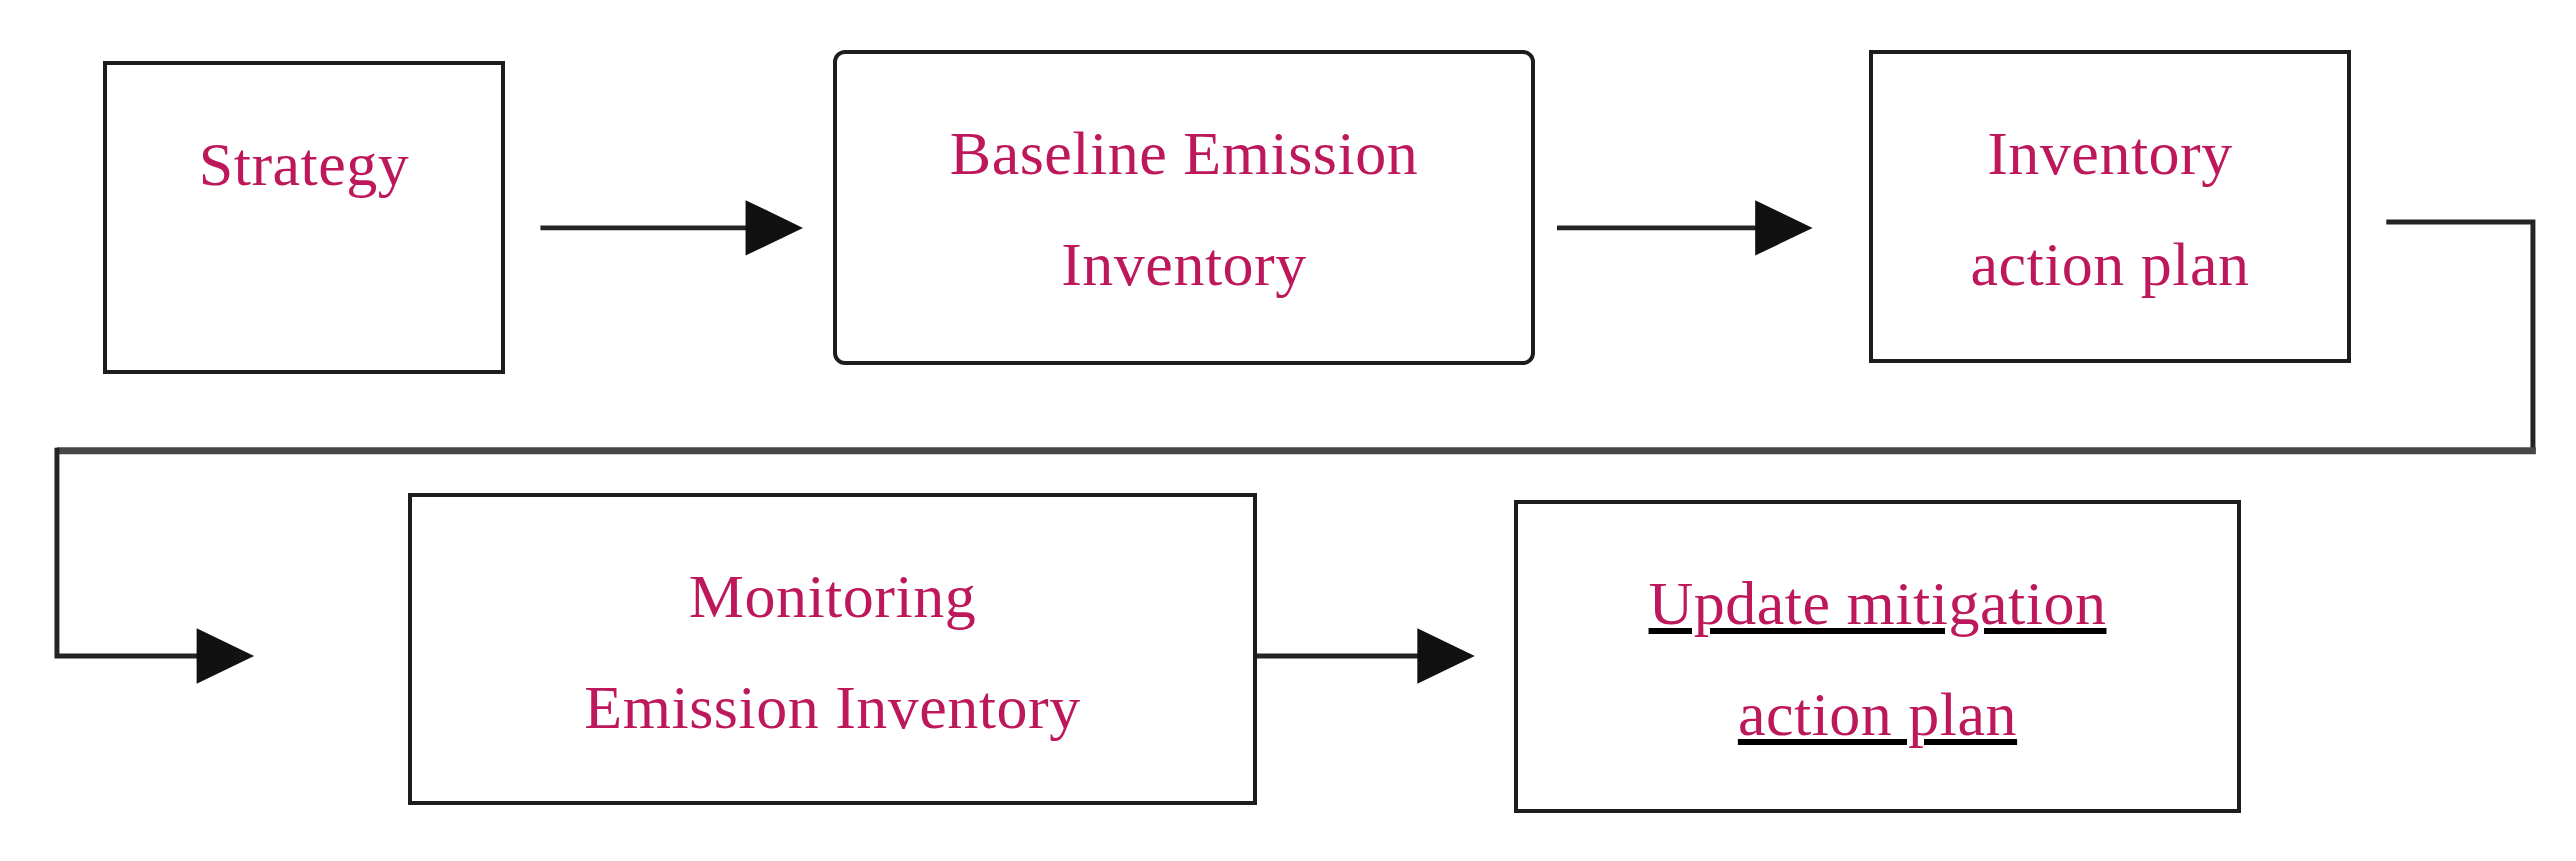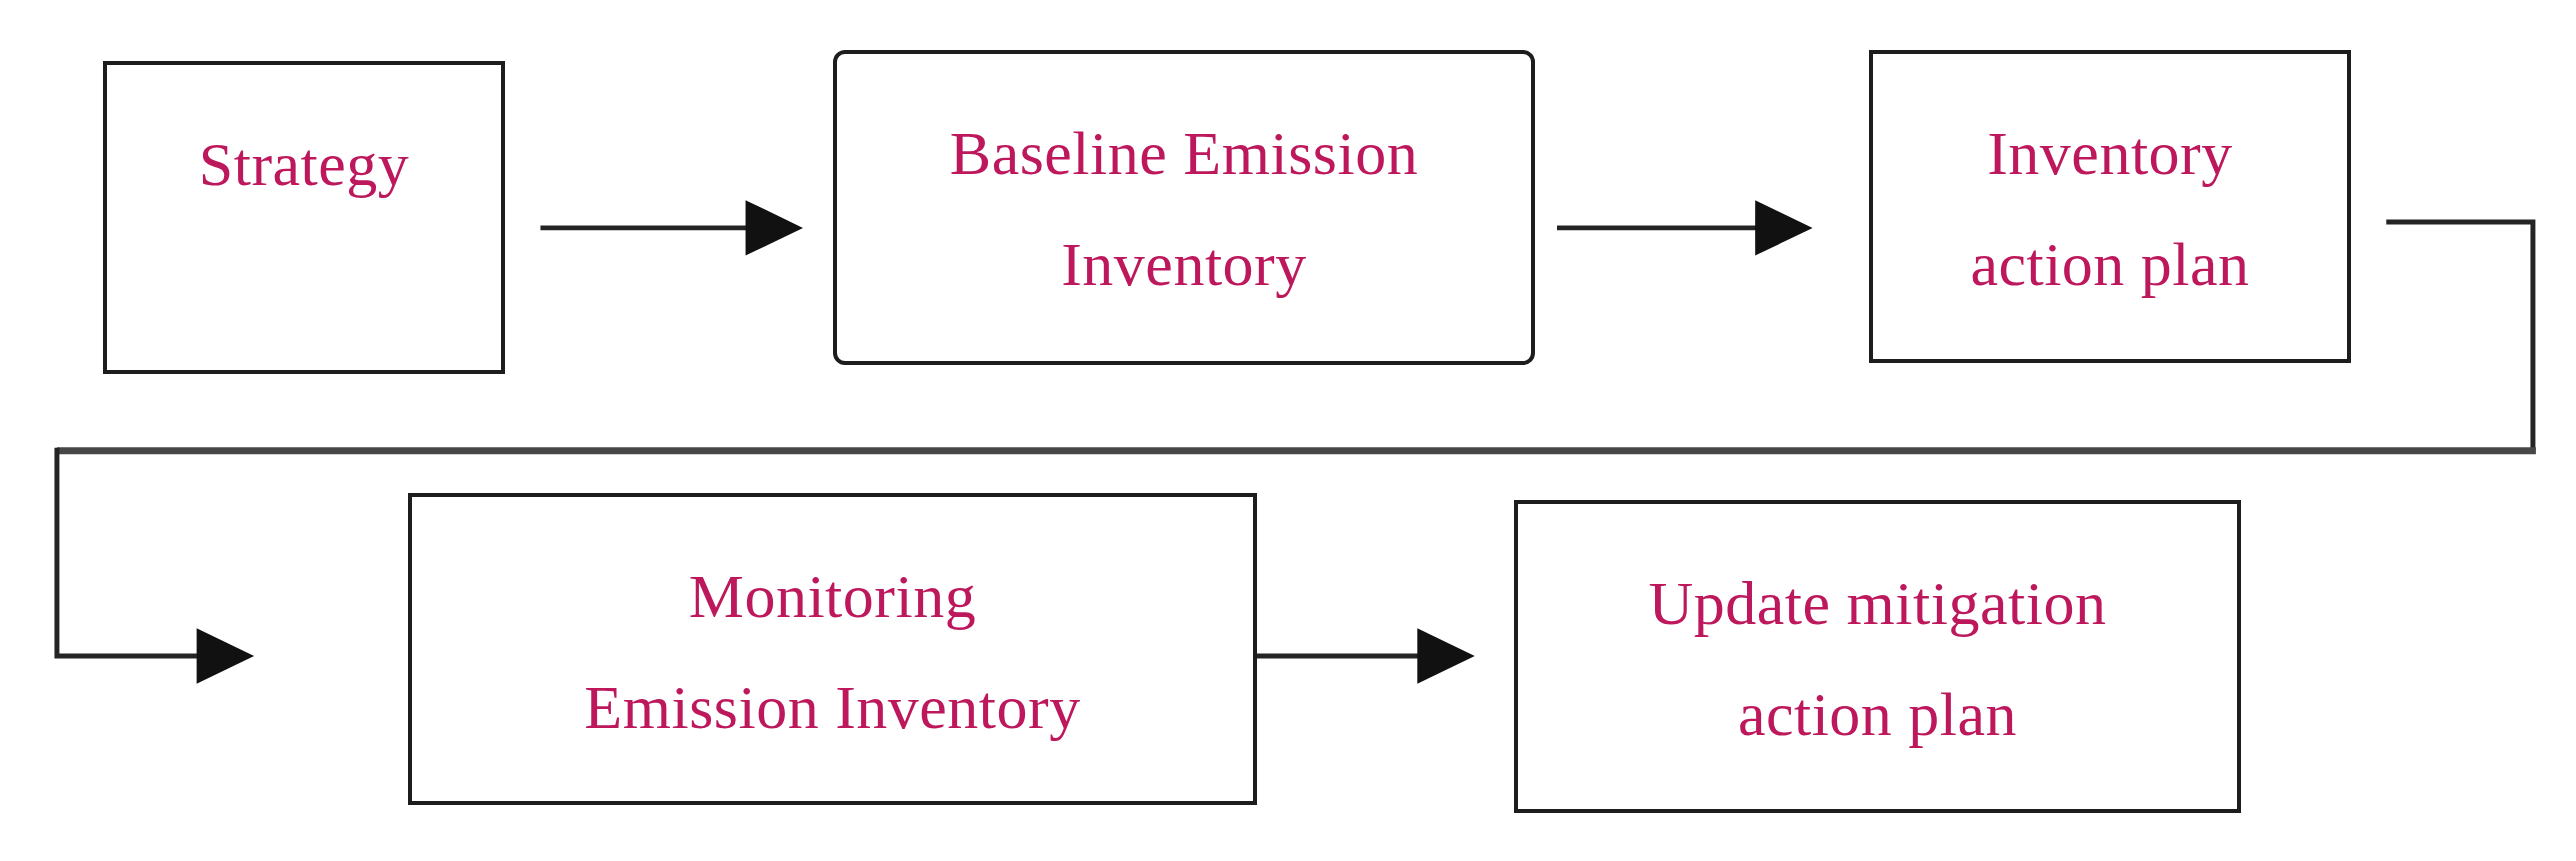--- a/index.html
+++ b/index.html
@@ -92,19 +92,19 @@
   <div class="node" style="left:1869px; top:50px; width:482px; height:313px;">
     <div class="node-label">Inventory
 action plan</div>
   </div>
 
   <div class="node" style="left:408px; top:493px; width:849px; height:312px;">
     <div class="node-label">Monitoring
 Emission Inventory</div>
   </div>
 
-  <div class="node" style="left:1514px; top:500px; width:727px; height:313px;">
+  <div class="node" style="left:1514px; top:500px; width:727px; height:313px;text-decoration:underline;">
     <div class="node-label">Update mitigation
 action plan</div>
   </div>
 
 </div>
 
 
 </body></html>

